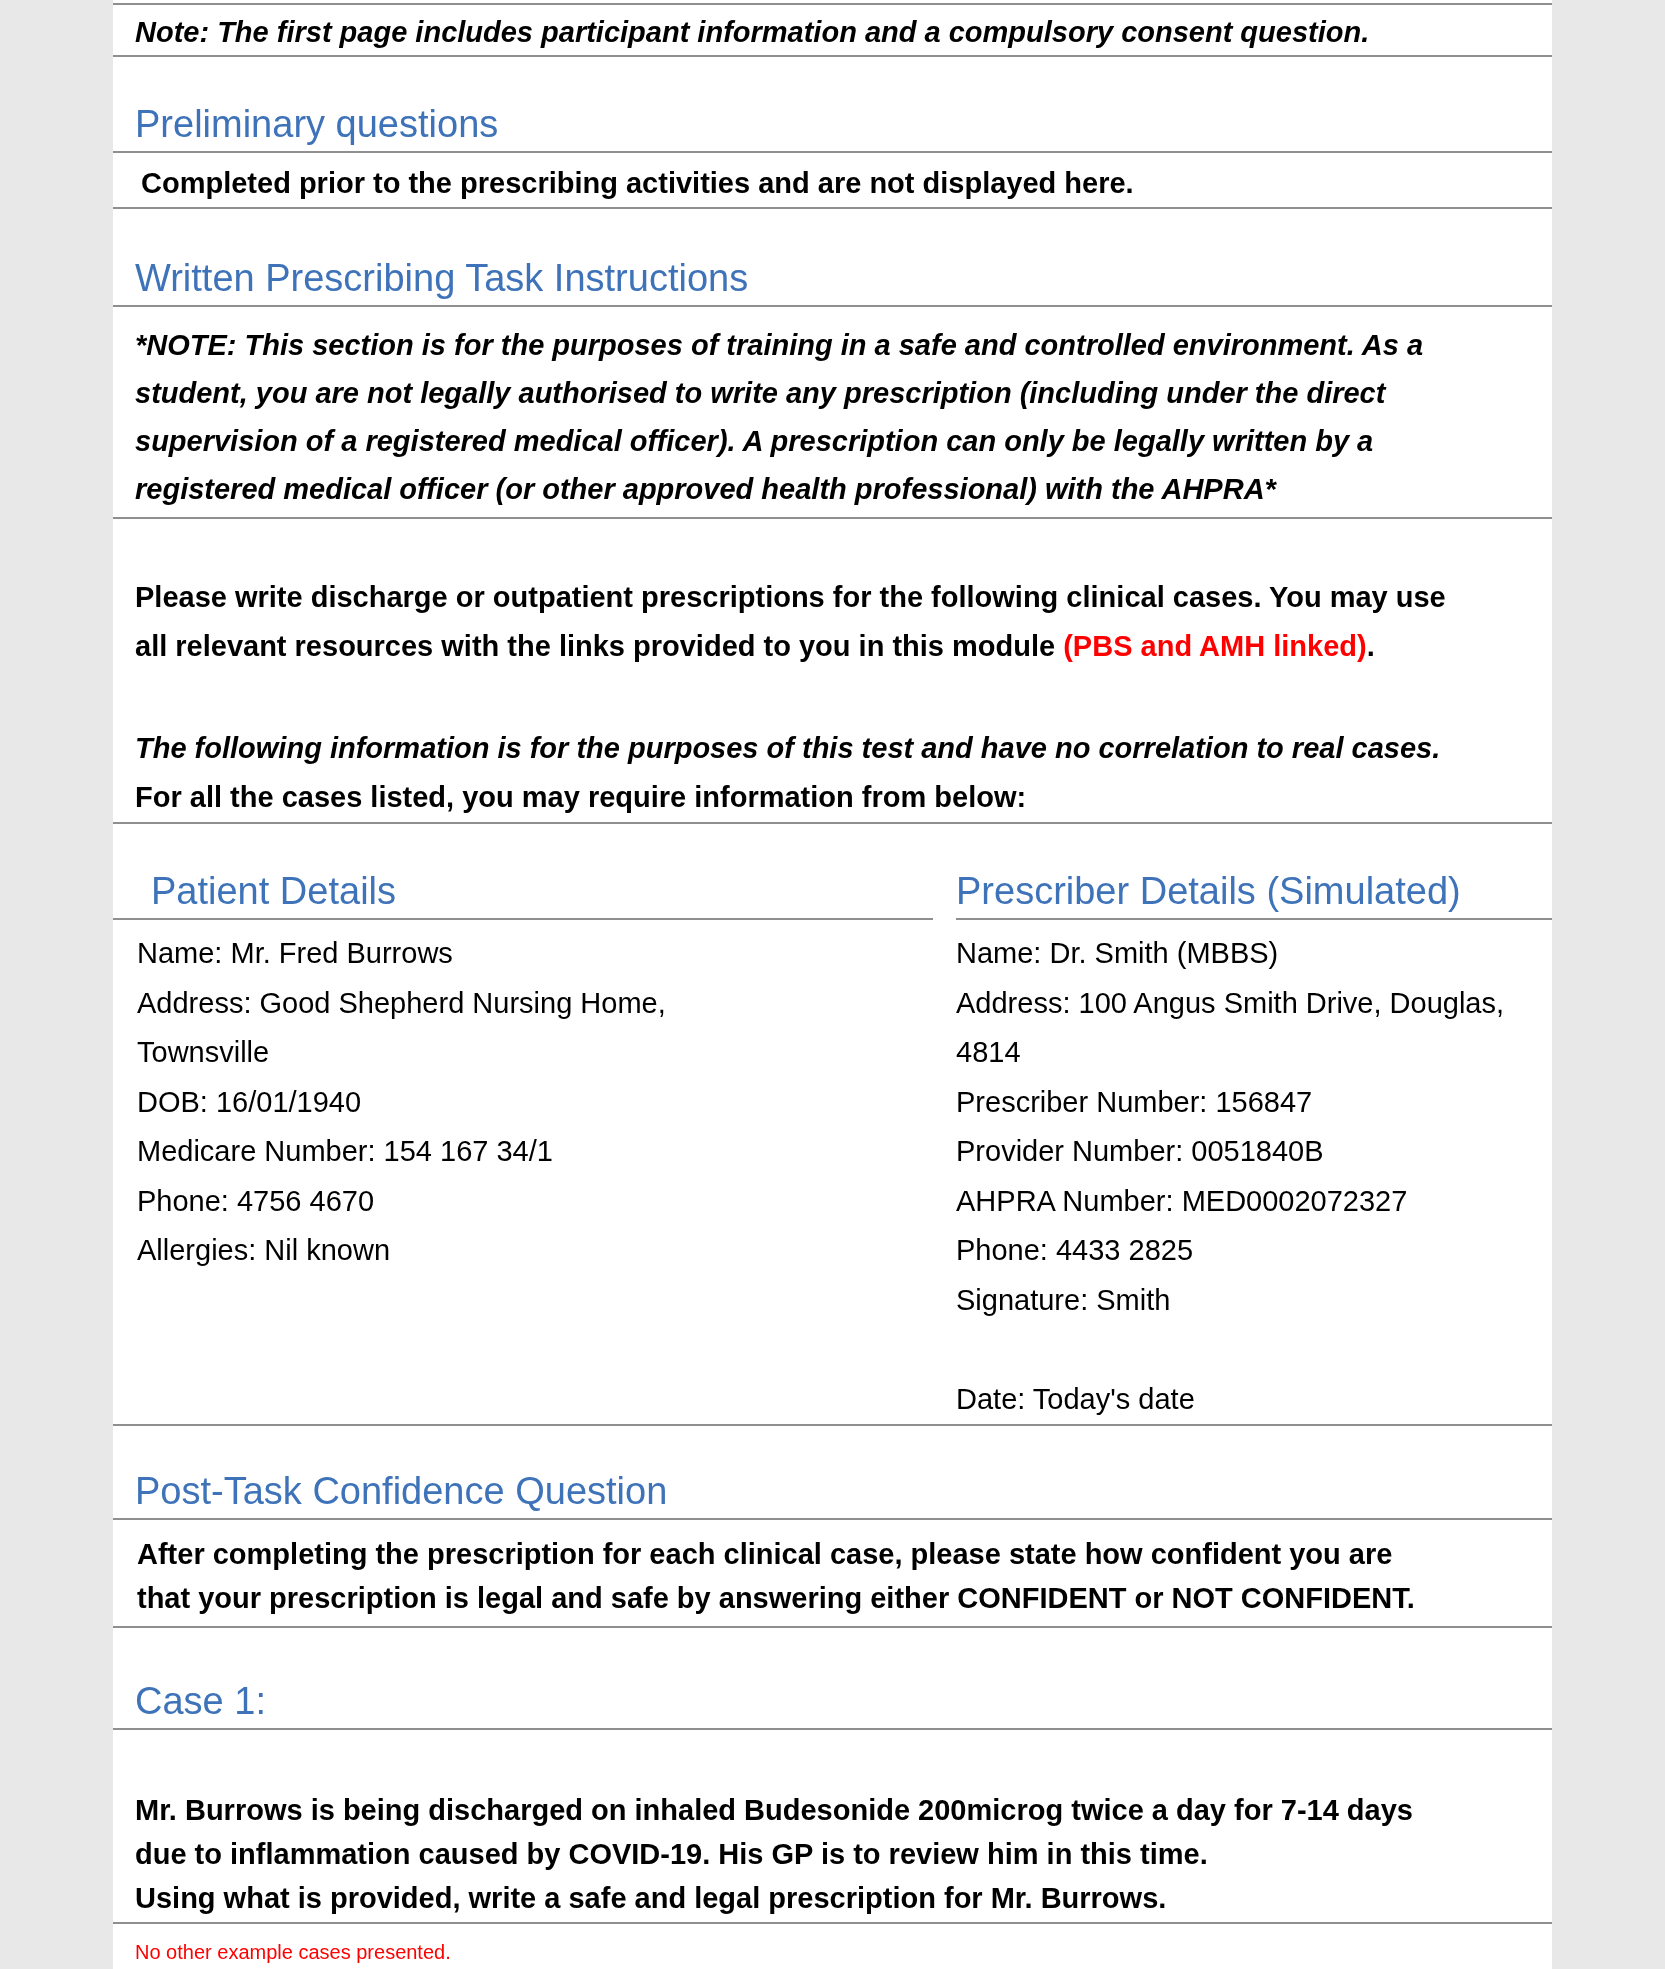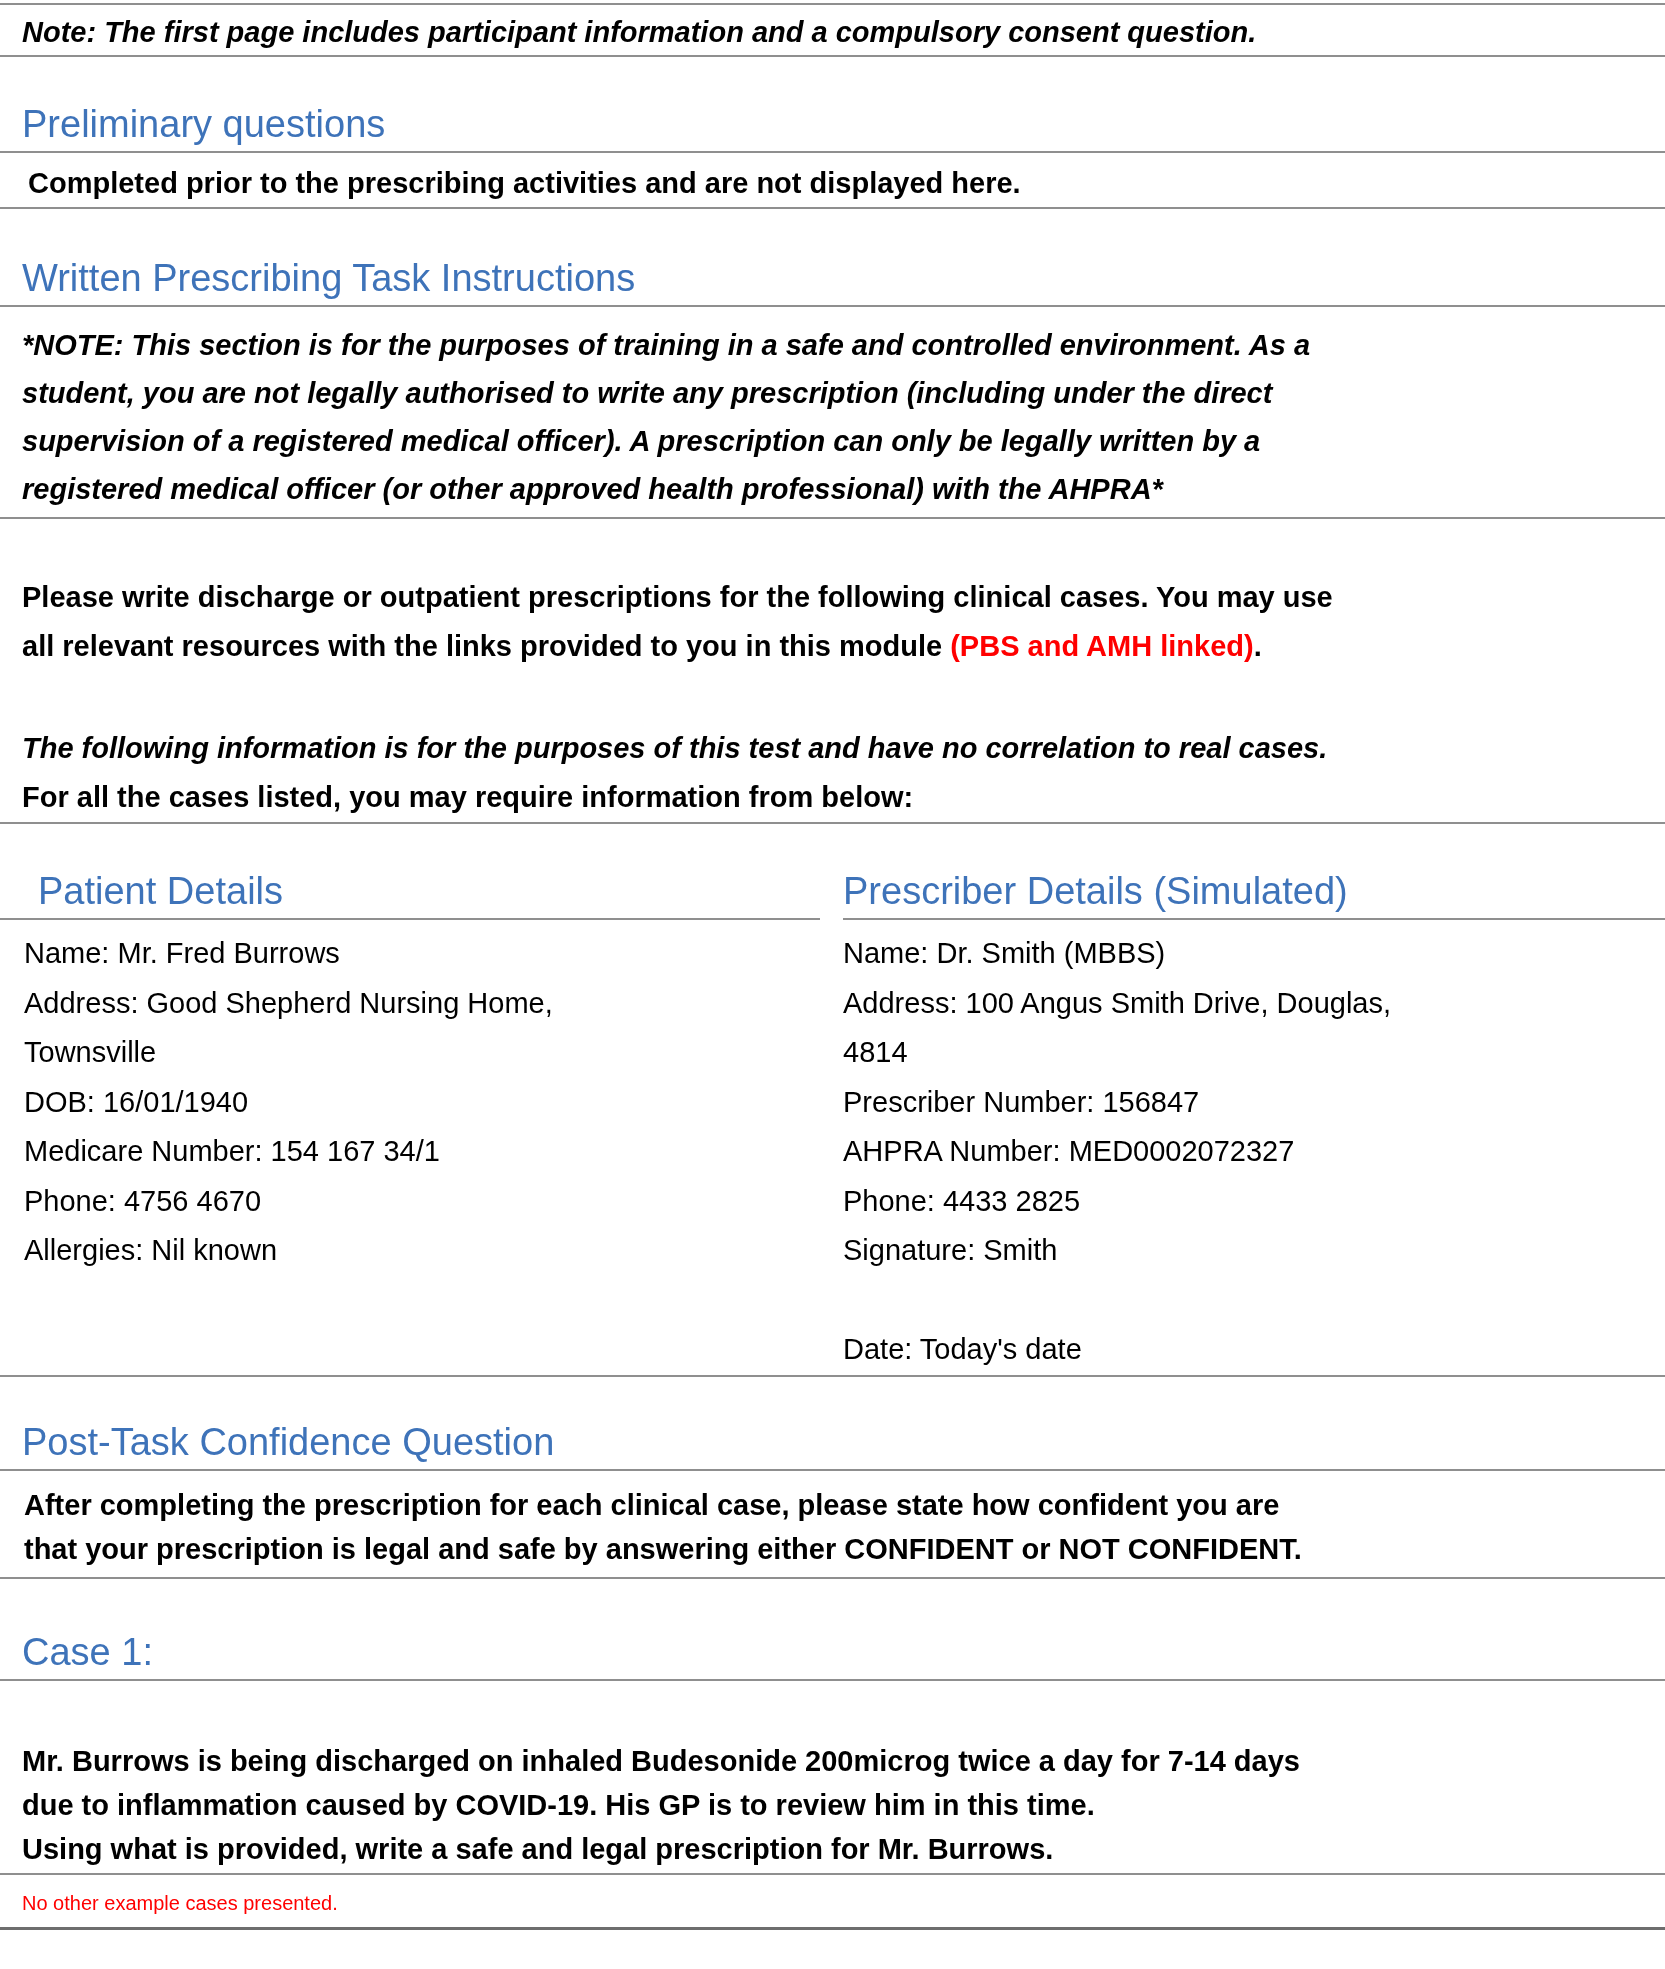--- a/index.html
+++ b/index.html
@@ -5,21 +5,21 @@
   :root{
     --accent:#3E73B9;
     --alert:#FF0000;
     --rule:#8F8F8F;
     --rule-dark:#6E6E6E;
     --text:#000000;
     --bg:#FFFFFF;
   }
   html,body{margin:0;padding:0;background:#e8e8e8;}
   .page{
-    width:1665px;height:1969px;background:var(--bg);color:var(--text);
+    width:1439px;height:1969px;background:var(--bg);color:var(--text);
     font-family:"Liberation Sans",sans-serif;box-sizing:border-box;
     overflow:hidden;margin:0 auto;
   }
   
   .pline{white-space:nowrap;font-size:29px;}
   .italic{font-style:italic;}
 
   
   .note-banner{
     margin-top:3px;
@@ -148,20 +148,21 @@
         <div class="dline">Allergies: Nil known</div>
       </div>
     </div>
     <div class="col-right">
       <div class="col-heading">Prescriber Details (Simulated)</div>
       <div class="details">
         <div class="dline">Name: Dr. Smith (MBBS)</div>
         <div class="dline">Address: 100 Angus Smith Drive, Douglas,</div>
         <div class="dline">4814</div>
         <div class="dline">Prescriber Number: 156847</div>
+        <div class="dline">Provider Number: 0051840B</div>
         <div class="dline">AHPRA Number: MED0002072327</div>
         <div class="dline">Phone: 4433 2825</div>
         <div class="dline">Signature: Smith</div>
         <div class="dline"></div>
         <div class="dline">Date: Today's date</div>
       </div>
     </div>
   </div>
 
   <div class="sec-heading h-posttask">Post-Task Confidence Question</div>

